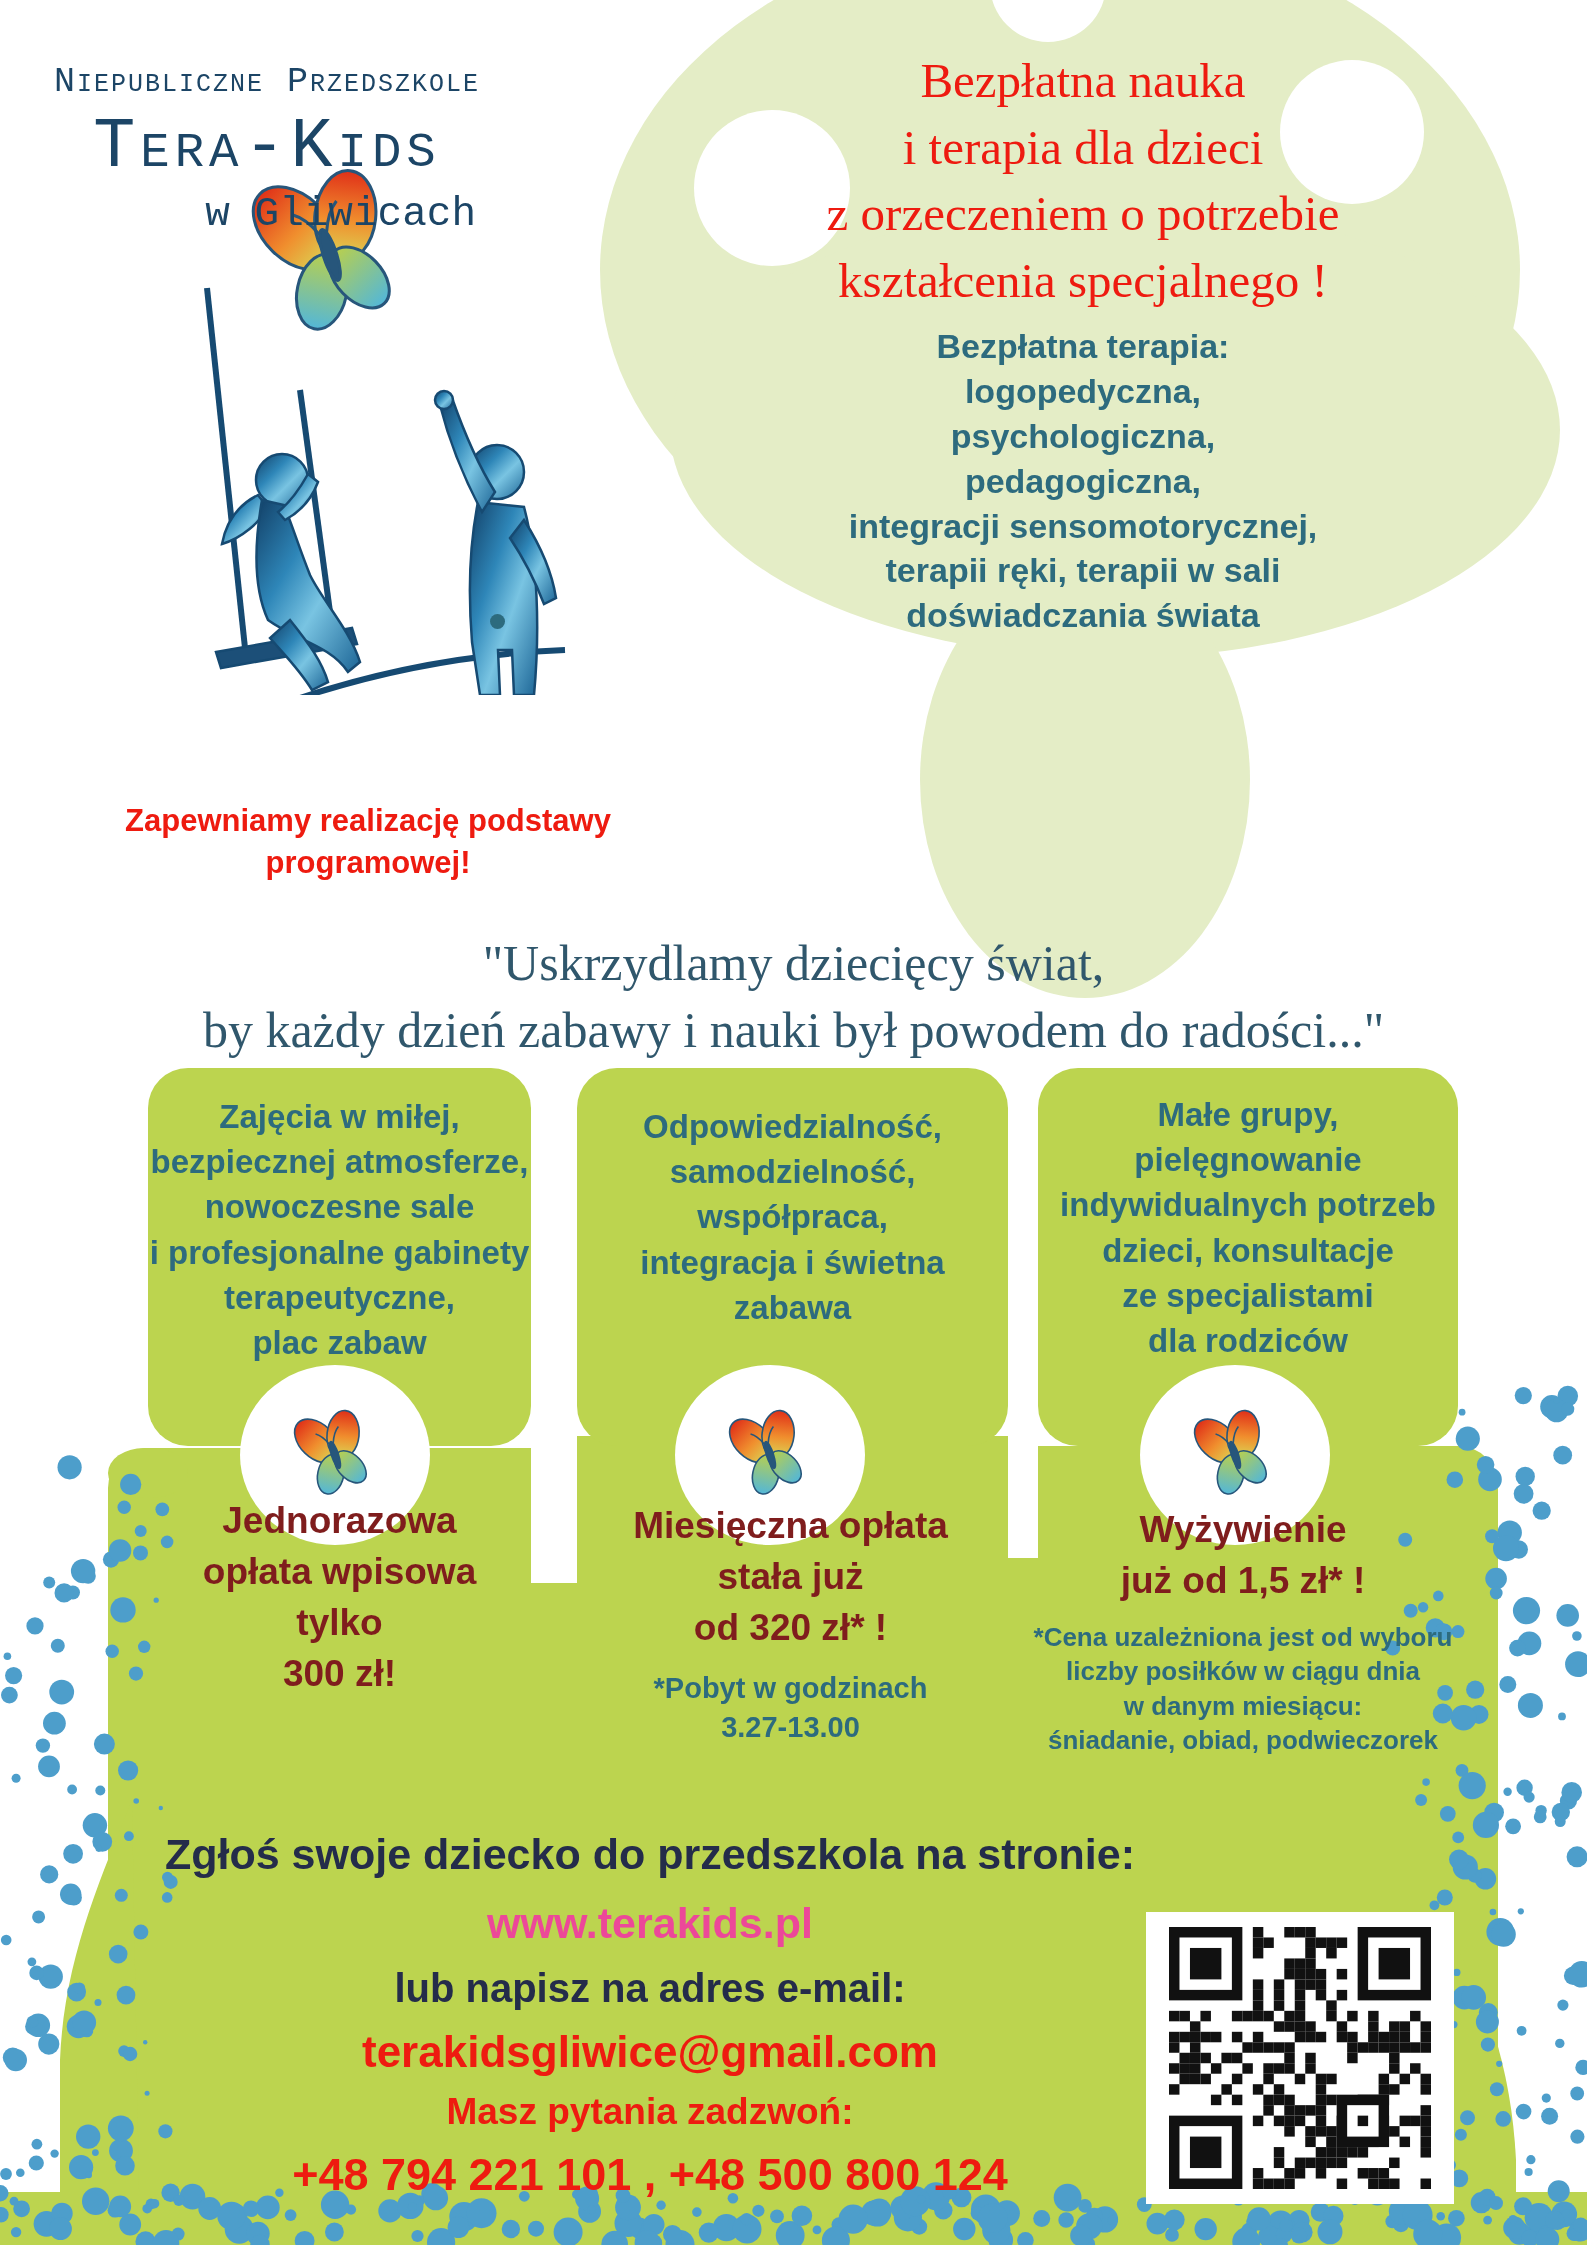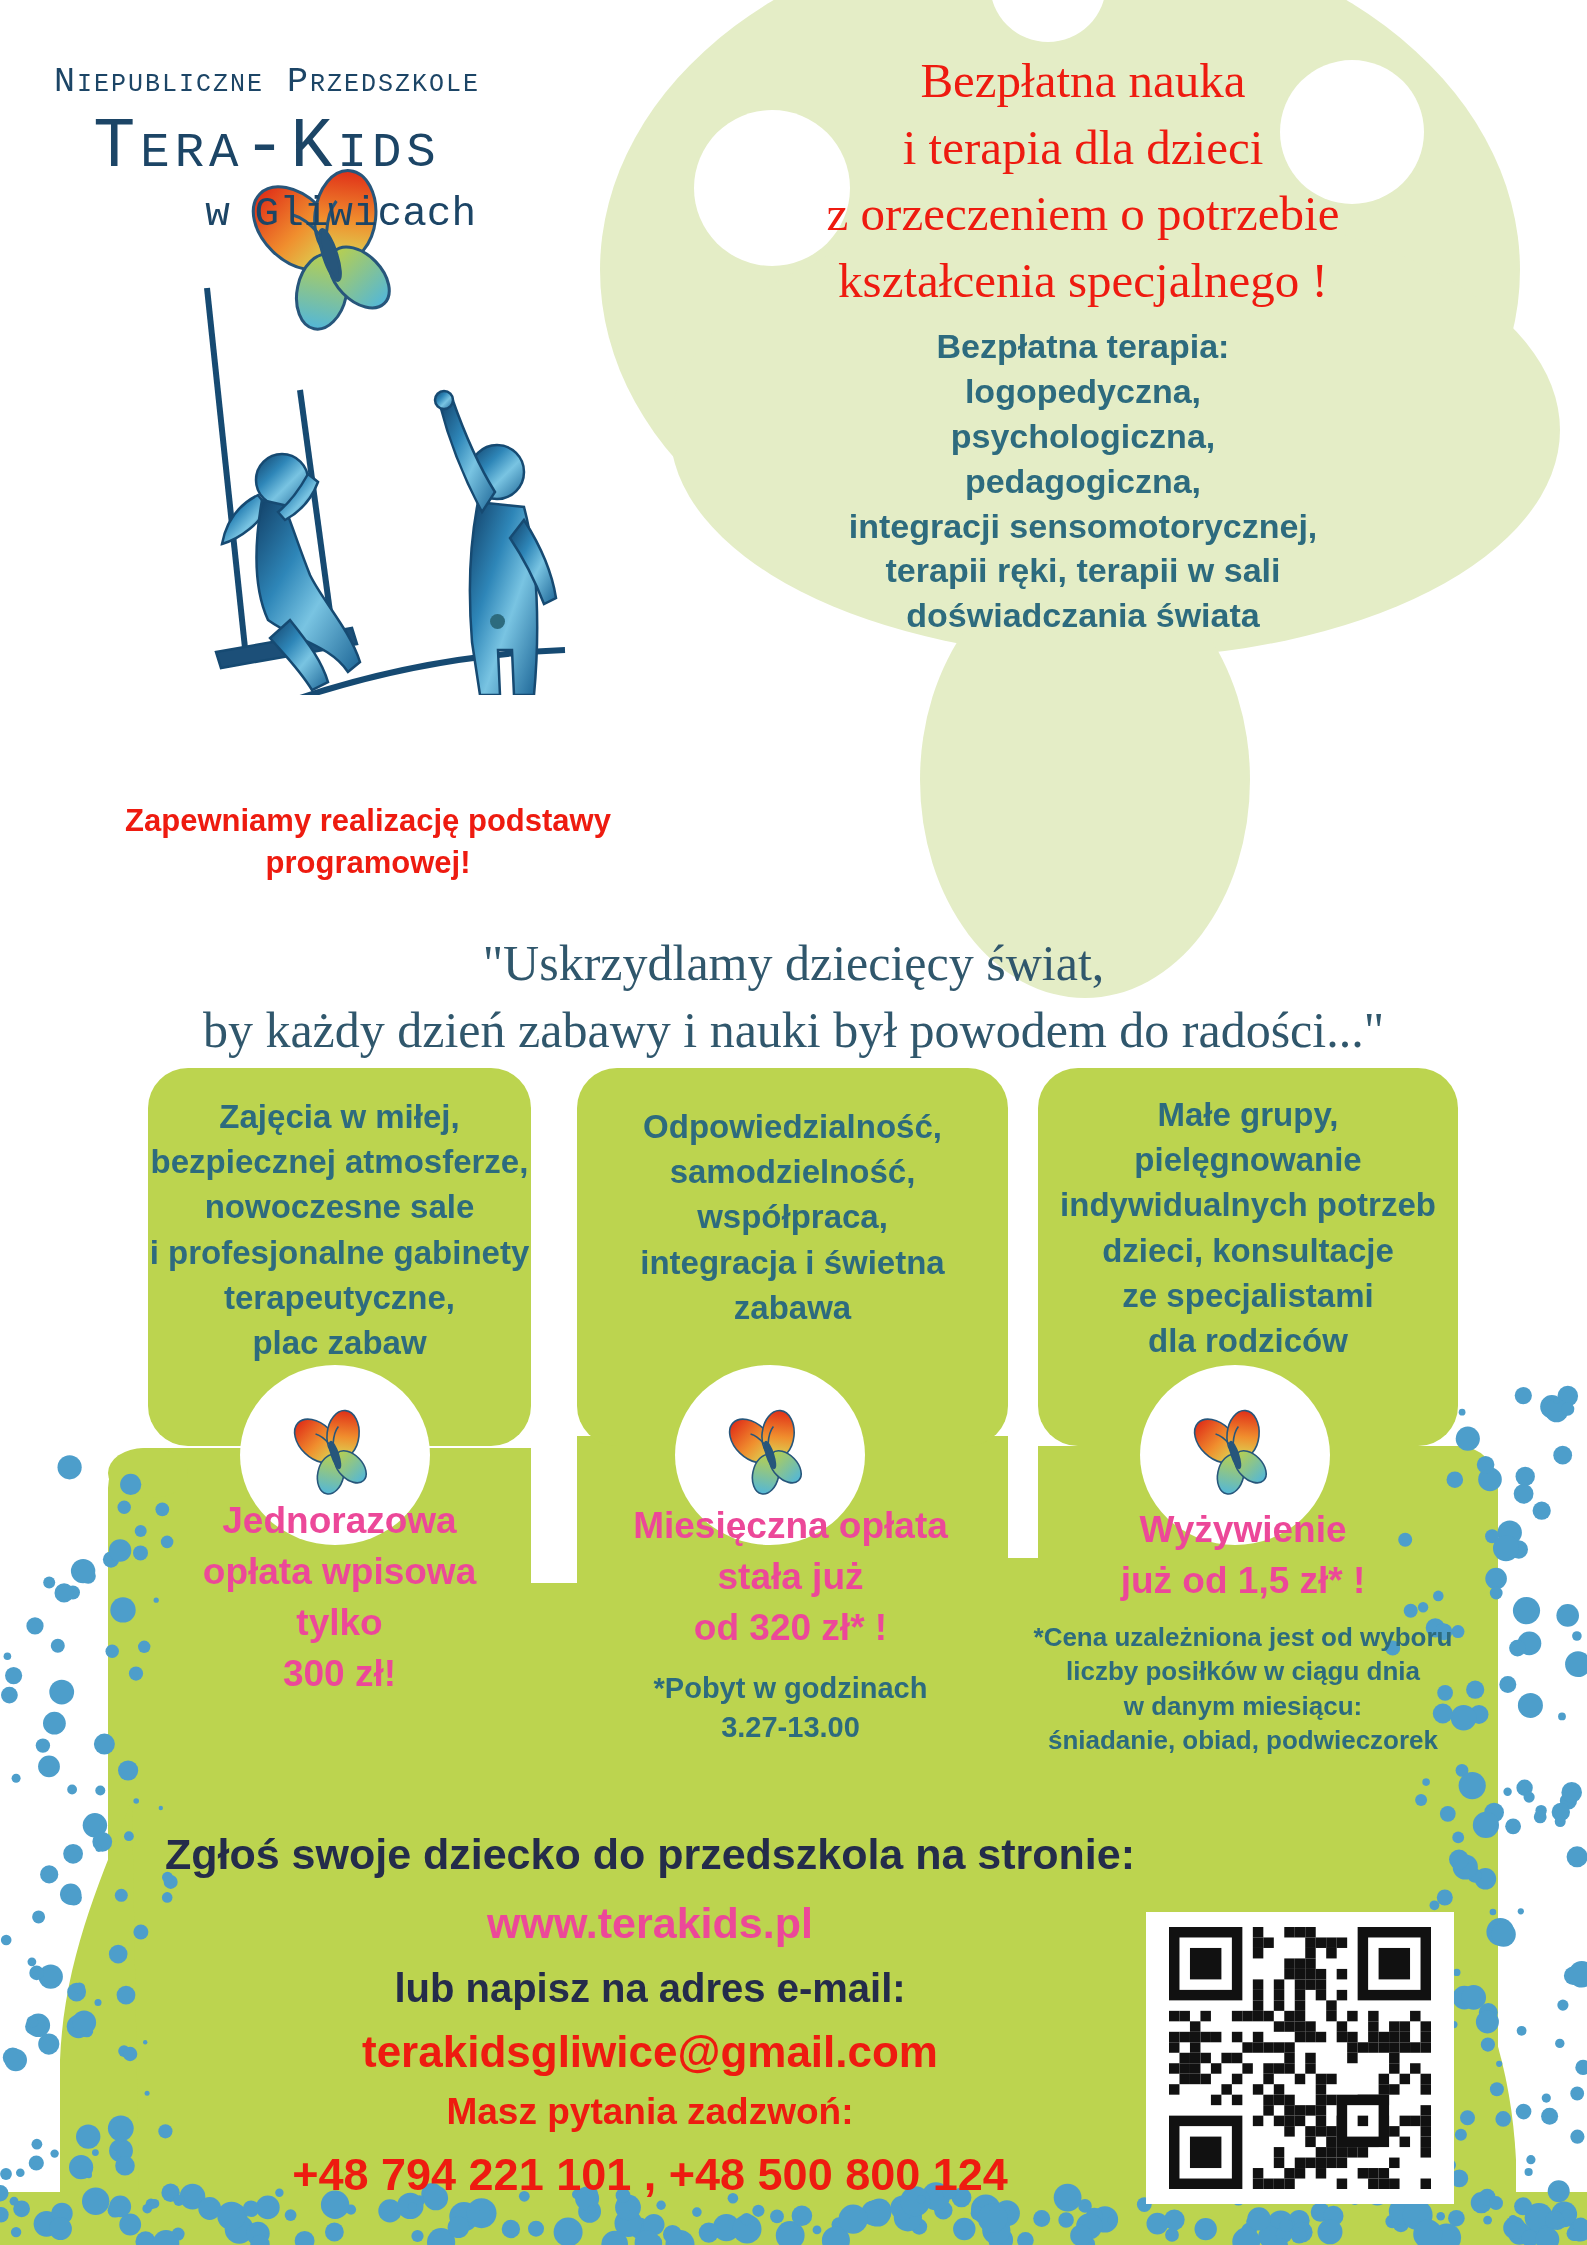--- a/index.html
+++ b/index.html
@@ -44,21 +44,21 @@
   .jell{position:absolute;top:1365px;width:190px;height:180px;border-radius:50%;background:#ffffff;z-index:2;}
   .jell1{left:240px;} .jell2{left:675px;} .jell3{left:1140px;}
   .bfly{position:absolute;top:1405px;width:100px;height:100px;z-index:3;}
   .bfly1{left:285px;} .bfly2{left:720px;} .bfly3{left:1185px;}
 
   
   .price{position:absolute;z-index:2;text-align:center;}
   .p1{left:148px;width:383px;top:1495px;}
   .p2{left:573px;width:435px;top:1500px;}
   .p3{left:1028px;width:430px;top:1504px;}
-  .ph{font-weight:bold;font-size:37px;line-height:1.38;color:#ec4899;}
+  .ph{font-weight:bold;font-size:37px;line-height:1.38;color:#7f1d1d;}
   .pn{font-weight:bold;font-size:29px;line-height:1.35;color:#2d6b7e;margin-top:16px;}
   .p3 .pn{font-size:26px;line-height:1.32;margin-top:14px;}
 
   
   .contact{position:absolute;left:140px;top:1830px;width:1020px;z-index:2;text-align:center;font-weight:bold;}
   .c-head{font-size:43px;color:#242c4a;}
   .c-site{font-size:43px;color:#ec4899;margin-top:20px;}
   .c-elabel{font-size:40px;color:#242c4a;margin-top:18px;}
   .c-email{font-size:44px;color:#ee1b10;margin-top:16px;}
   .c-plabel{font-size:37px;color:#ee1b10;margin-top:14px;}

